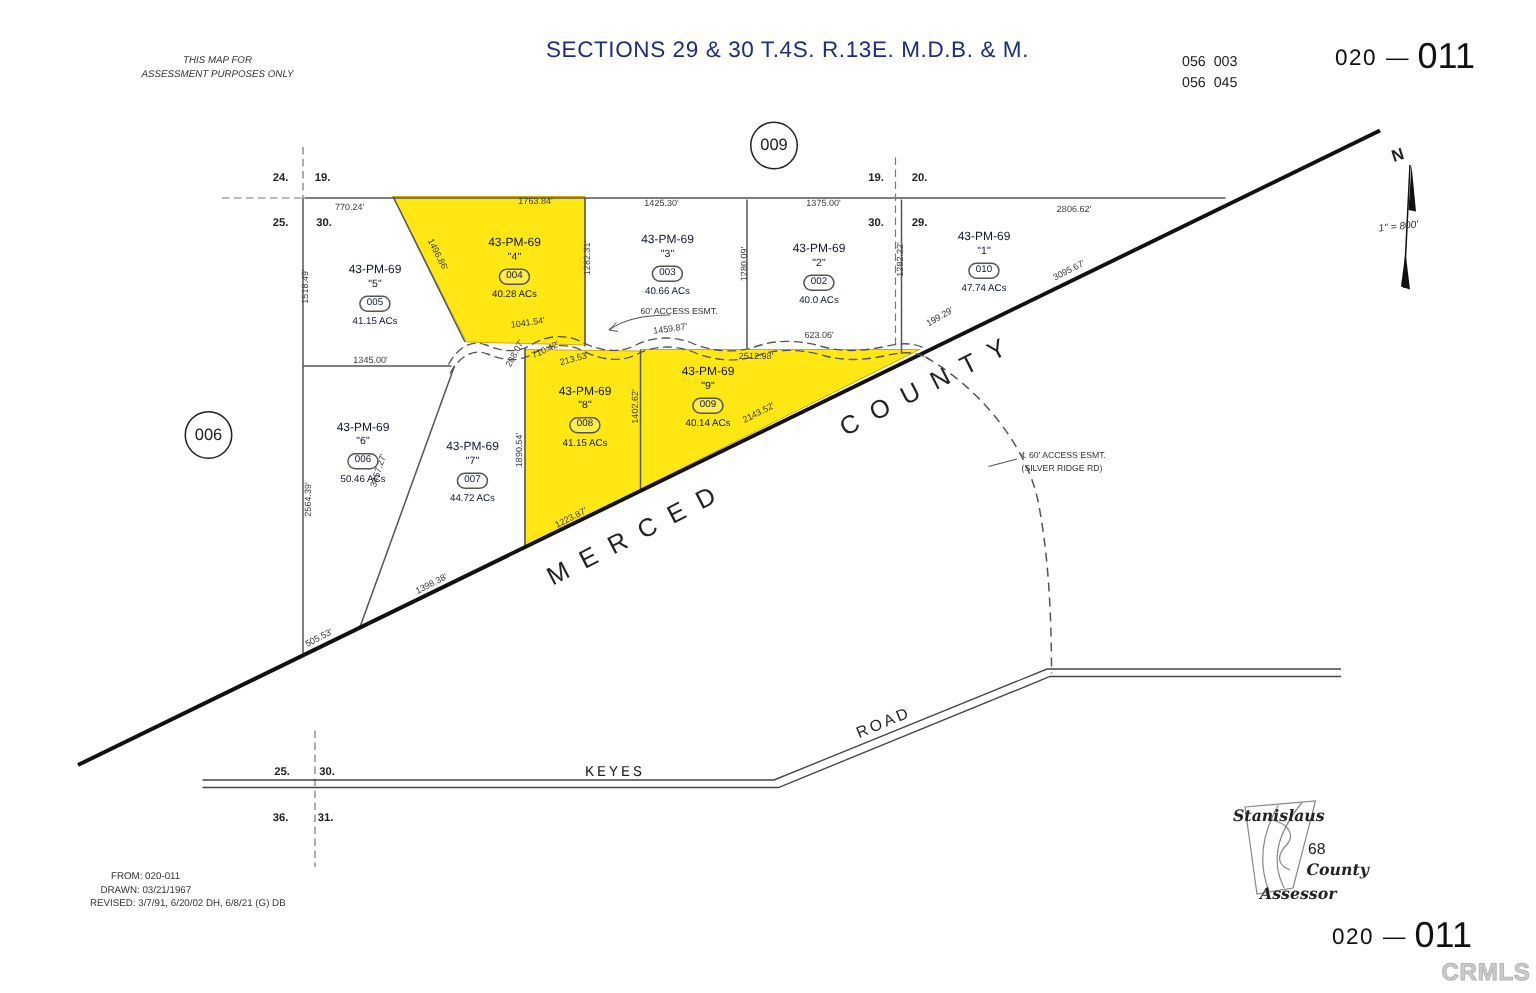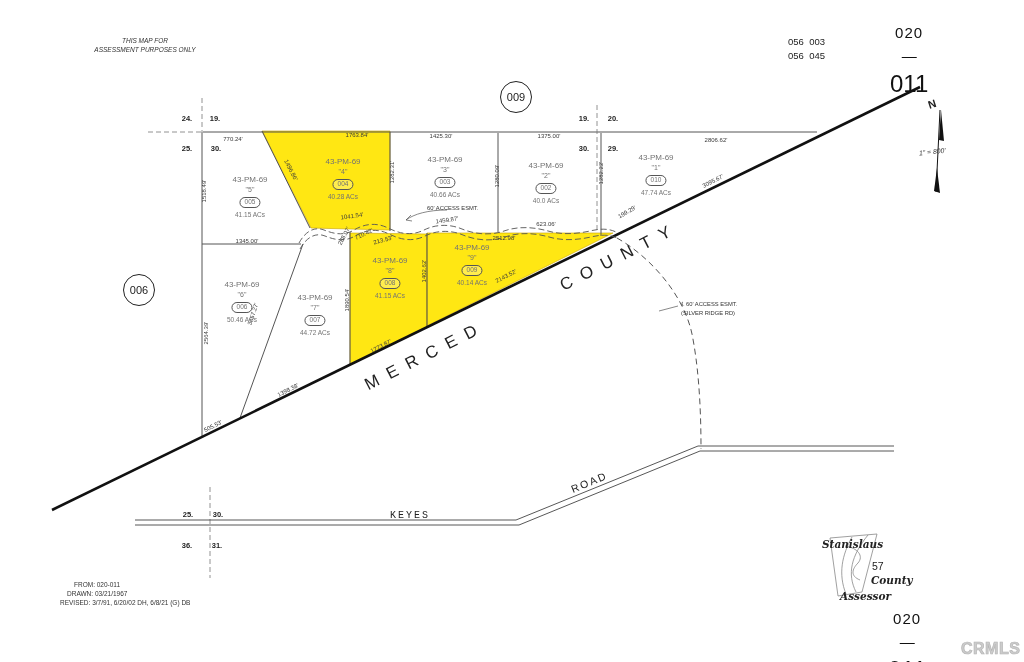--- a/index.html
+++ b/index.html
@@ -8,35 +8,35 @@
   .page { position:relative; width:1024px; height:662px; background:#fff; }
   svg.linework { position:absolute; left:0; top:0; }
 
   
   .disclaimer { position:absolute; left:60px; top:36px; width:170px; text-align:center;
     font-style:italic; font-size:6.5px; line-height:9px; color:#333; }
   .map-title { position:absolute; left:290px; top:25px; width:470px; text-align:center;
     font-size:15px; letter-spacing:0.4px; color:#1f2d7a; }
   .ref-codes { position:absolute; left:788px; top:35px; font-size:9.5px; line-height:13.5px;
     white-space:pre; color:#222; }
-  .sheet { position:absolute; display:flex; align-items:center; gap:6px; color:#111;flex-direction:column; }
+  .sheet { position:absolute; display:flex; align-items:center; gap:6px; color:#111; }
   .sheet.top { left:890px; top:24px; }
   .sheet.bottom { left:888px; top:610px; }
   .sheet .small { font-size:15px; letter-spacing:1px; }
   .sheet .dash { font-size:15px; }
   .sheet .large { font-size:24px; }
 
   
   .dim { position:absolute; font-size:6px; color:#3a3a3a; white-space:nowrap; }
   .corner { position:absolute; font-size:7.5px; color:#222; transform:translate(-50%,-50%);font-weight:bold; }
   .bigcircle { position:absolute; width:32px; height:32px; border:1.4px solid #222;
     border-radius:50%; background:#fff; display:flex; align-items:center; justify-content:center;
     font-size:11px; transform:translate(-50%,-50%); }
   .parcel { position:absolute; transform:translateX(-50%); text-align:center;
-    color:#737373; line-height:9.5px; white-space:nowrap; }
+    color:#0f172a; line-height:9.5px; white-space:nowrap; }
   .parcel .ref { font-size:8px; }
   .parcel .pname { font-size:7px; }
   .parcel .pnum { display:inline-block; font-size:6.5px; line-height:8px; border:1px solid #555;
     border-radius:6px; padding:0.5px 4px; margin:1px 0; background:rgba(255,255,255,0.25); }
   .parcel .acres { font-size:6.5px; margin-top:1px; }
 
   .county-label { position:absolute; left:366px; top:376px; transform:rotate(-27deg);
     transform-origin:left center; font-size:17px; letter-spacing:10px; word-spacing:28px;
     color:#222; white-space:pre; }
   .keyes { position:absolute; left:390px; top:510px; font-size:10px; letter-spacing:2px;font-family:Liberation Mono, monospace; }
@@ -127,20 +127,21 @@
       <path d="M852,537 C842,555 838,574 846,594"></path>
       <path d="M868,535 C851,556 847,574 856,592"></path>
       <path d="M845,546 C858,548 864,556 858,563 C852,569 850,576 860,580"></path>
     </g>
   </svg>
 
   <div class="disclaimer">
     <div>THIS MAP FOR</div>
     <div>ASSESSMENT PURPOSES ONLY</div>
   </div>
+  <div class="map-title">SECTIONS 29 &amp; 30 T.4S. R.13E. M.D.B. &amp; M.</div>
   <div class="ref-codes"><span>056  003</span>
 <span>056  045</span></div>
   <div class="sheet top">
     <span class="small">020</span>
     <span class="dash">—</span>
     <span class="large">011</span>
   </div>
 
   <div class="county-label">MERCED  COUNTY</div>
   <div class="keyes">KEYES</div>
@@ -254,21 +255,21 @@
 
   <div class="rev-block">
     <div>FROM: 020-011</div>
     <div>DRAWN: 03/21/1967</div>
     <div>REVISED: 3/7/91, 6/20/02 DH, 6/8/21 (G) DB</div>
   </div>
 
   <div class="logo-text lt1">Stanislaus</div>
   <div class="logo-text lt2">County</div>
   <div class="logo-text lt3">Assessor</div>
-  <div class="logo-num">57</div>
+  <div class="logo-num">68</div>
 
   <div class="sheet bottom">
     <span class="small">020</span>
     <span class="dash">—</span>
     <span class="large">011</span>
   </div>
   <div class="watermark">CRMLS</div>
 
 </div>
 

